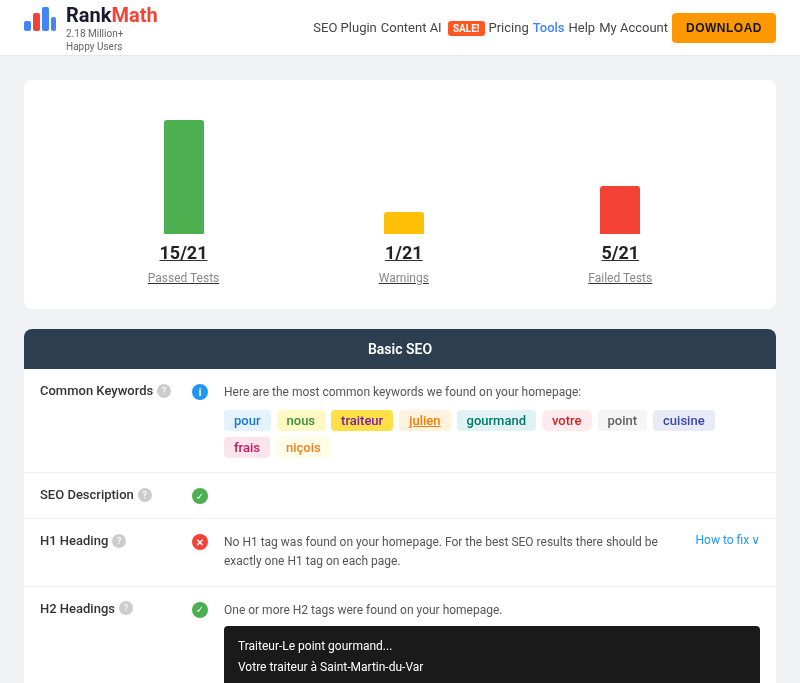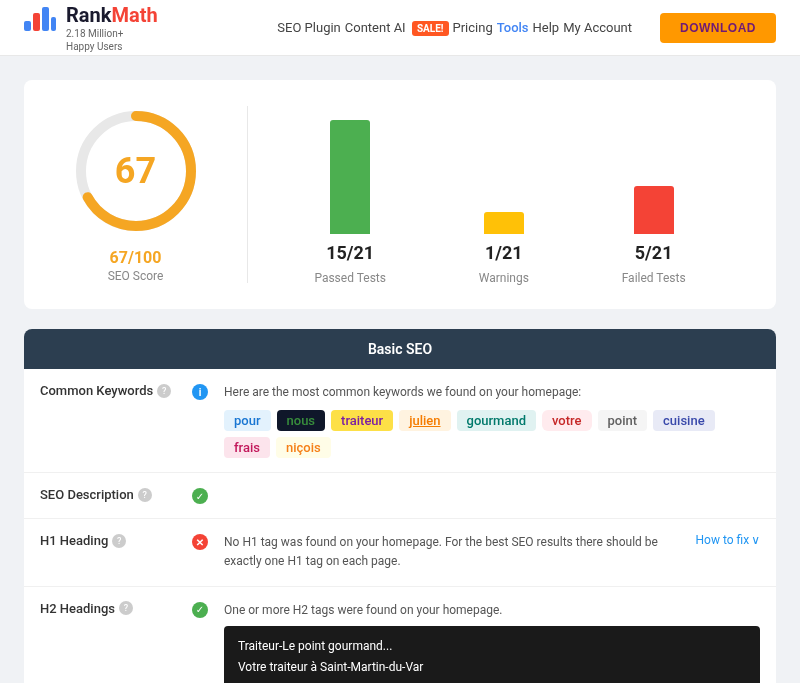--- a/index.html
+++ b/index.html
@@ -45,29 +45,28 @@
       color: #fff;
       font-size: 10px;
       font-weight: 700;
       padding: 2px 5px;
       border-radius: 3px;
       vertical-align: middle;
       margin-left: 3px;
     }
     .download-btn {
       background: #ff9800;
-      color: #701a75;
+      color: #0f172a;
       font-size: 12px;
       font-weight: 700;
-      padding: 8px 20px;
+      padding: 8px 14px;
       border-radius: 4px;
       border: none;
       cursor: pointer;
       letter-spacing: 0.5px;
-      margin-left: 24px;
     }
 
     
     .main { padding: 24px; max-width: 800px; margin: 0 auto; }
 
     
     .score-section {
       background: #fff;
       border-radius: 8px;
       padding: 24px;
@@ -108,20 +107,21 @@
     .score-label-sub { font-size: 12px; color: #888; }
 
     
     .bars-section {
       flex: 1;
       display: flex;
       justify-content: space-around;
       align-items: flex-end;
       padding: 0 20px;
       padding-top: 10px;
+      text-decoration: underline;
     }
     .bar-item {
       display: flex;
       flex-direction: column;
       align-items: center;
       gap: 8px;
     }
     .bar-wrapper {
       display: flex;
       align-items: flex-end;
@@ -186,21 +186,21 @@
     
     .keyword-tags { display: flex; flex-wrap: wrap; gap: 6px; margin-top: 8px; }
     .keyword-tag {
       padding: 3px 10px;
       border-radius: 4px;
       font-size: 13px;
       font-weight: 500;
       color: #333;
     }
     .tag-blue { background: #e3f2fd; color: #1976d2; }
-    .tag-green { background: #0f172a; color: #388e3c; text-align: center; }
+    .tag-green { background: #fef9c3; color: #388e3c; text-align: center; }
     .tag-purple { background: #fde047; color: #7b1fa2; }
     .tag-orange { background: #fff3e0; color: #f57c00; text-decoration: underline; }
     .tag-teal { background: #e0f2f1; color: #00796b; }
     .tag-red { background: #ffebee; color: #c62828; border-radius: 6px; }
     .tag-gray { background: #f5f5f5; color: #616161; }
     .tag-indigo { background: #e8eaf6; color: #3949ab; }
     .tag-pink { background: #fce4ec; color: #c2185b; }
     .tag-yellow { background: #fffde7; color: #f57f17; }
 
     
@@ -261,31 +261,20 @@
     <a class="nav-item">Help</a>
     <a class="nav-item">My Account</a>
     <button class="download-btn">DOWNLOAD</button>
   </nav>
 </header>
 
 <div class="main">
 
   <div class="score-section">
 
-    <div class="score-card">
-      <div class="circle-container">
-        <svg class="circle-svg" width="130" height="130" viewBox="0 0 130 130">
-          <circle class="circle-bg" cx="65" cy="65" r="55"></circle>
-          <circle class="circle-progress" cx="65" cy="65" r="55" stroke-dasharray="345.4" stroke-dashoffset="113.9"></circle>
-        </svg>
-        <div class="circle-number">67</div>
-      </div>
-      <div class="score-label-main">67/100</div>
-      <div class="score-label-sub">SEO Score</div>
-    </div>
 
     <div class="bars-section">
 
       <div class="bar-item">
         <div class="bar-wrapper">
           <div class="bar green" style="height:114px;"></div>
         </div>
         <div class="bar-value">15/21</div>
         <div class="bar-desc">Passed Tests</div>
       </div>

